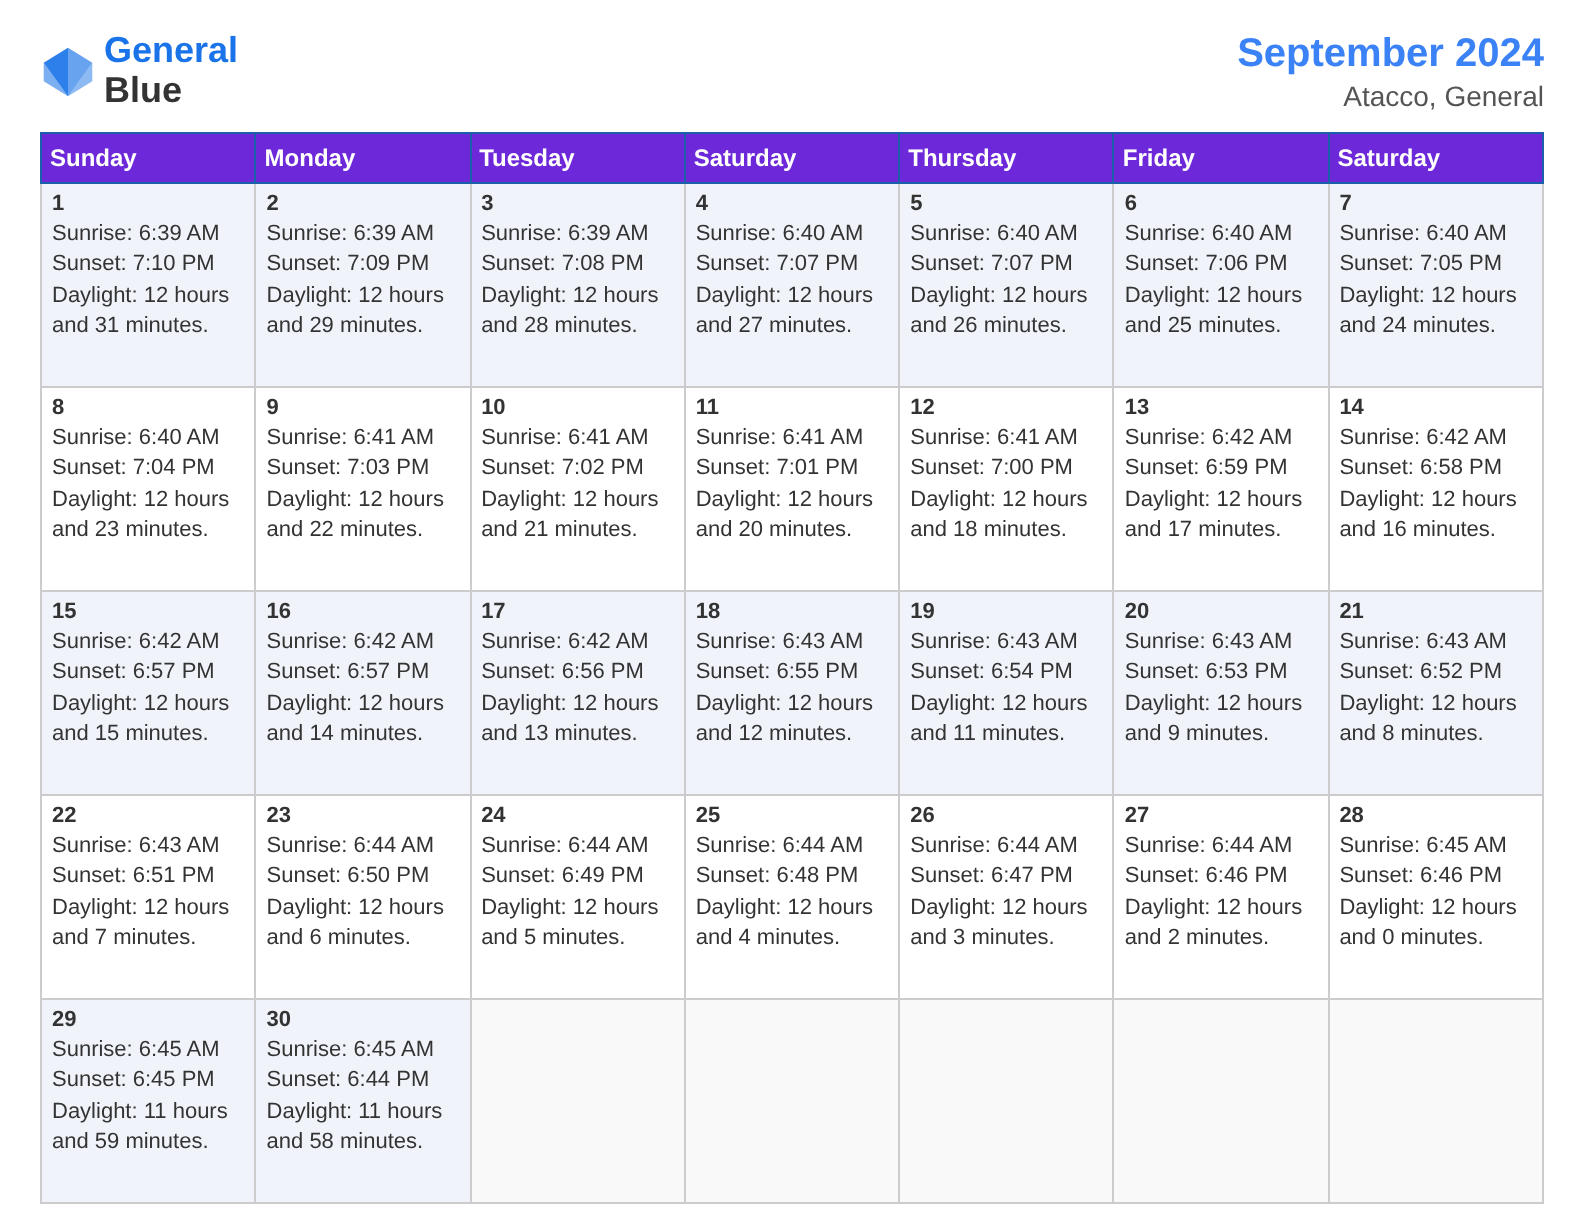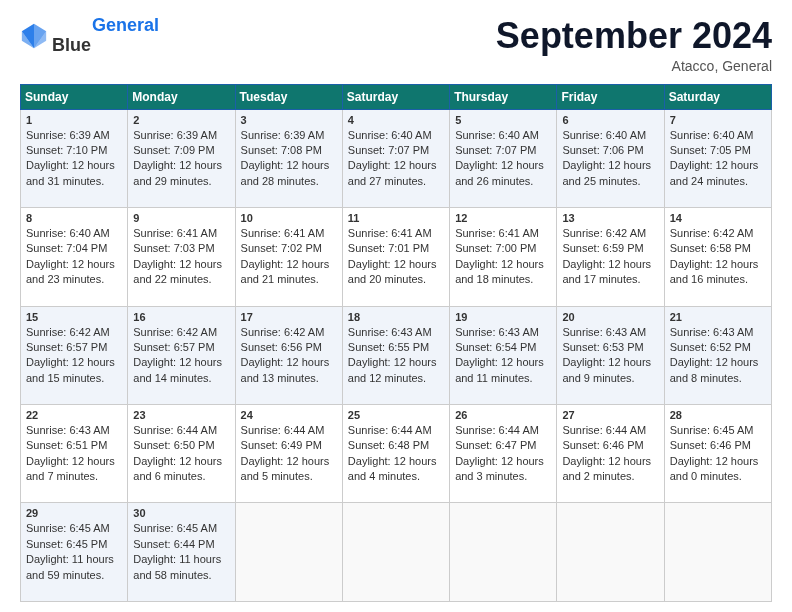--- a/index.html
+++ b/index.html
@@ -29,49 +29,48 @@
       gap: 4px;
     }
     .logo-text {
       font-size: 18px;
       font-weight: bold;
       color: #333;
       line-height: 1.1;
     }
     .logo-text span {
       color: #1a73e8;
-      margin-left: 40px;
     }
     .logo-icon {
       width: 28px;
       height: 28px;
     }
     .title-area {
       text-align: right;
     }
     .month-title {
-      font-size: 36px;
-      font-weight: bold;
-      color: #0f172a;
+      font-size: 20px;
+      font-weight: bold;
+      color: #3b82f6;
       line-height: 1.1;
     }
     .location {
       font-size: 14px;
       color: #555;
       margin-top: 2px;
     }
     .calendar {
       flex: 1;
       border: 1px solid #ccc;
       border-collapse: collapse;
       width: 100%;
       table-layout: fixed;
     }
     .calendar thead tr th {
-      background-color: #0f766e;
+      background-color: #6d28d9;
       color: #fff;
       font-size: 12px;
       font-weight: bold;
       padding: 5px 4px;
       text-align: left;
       border: 1px solid #1a5fa8;
     }
     .calendar tbody tr td {
       border: 1px solid #ccc;
       vertical-align: top;

